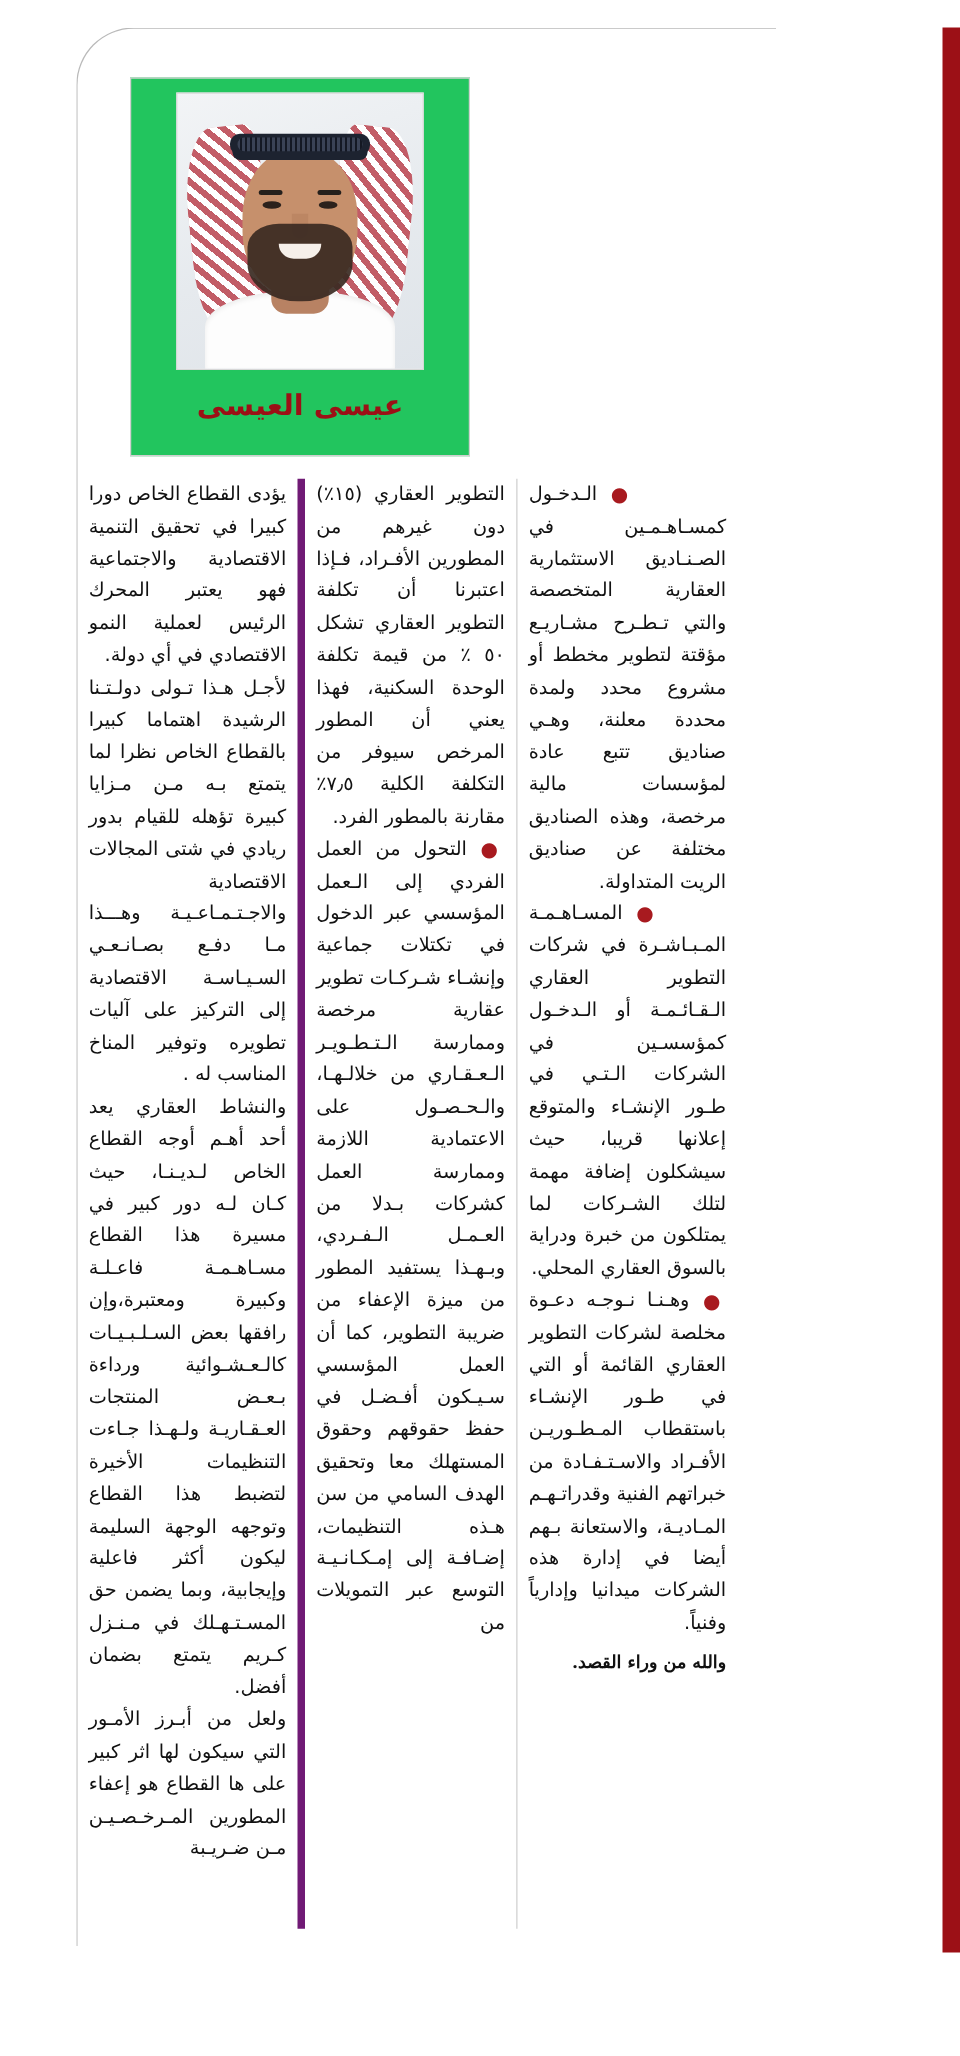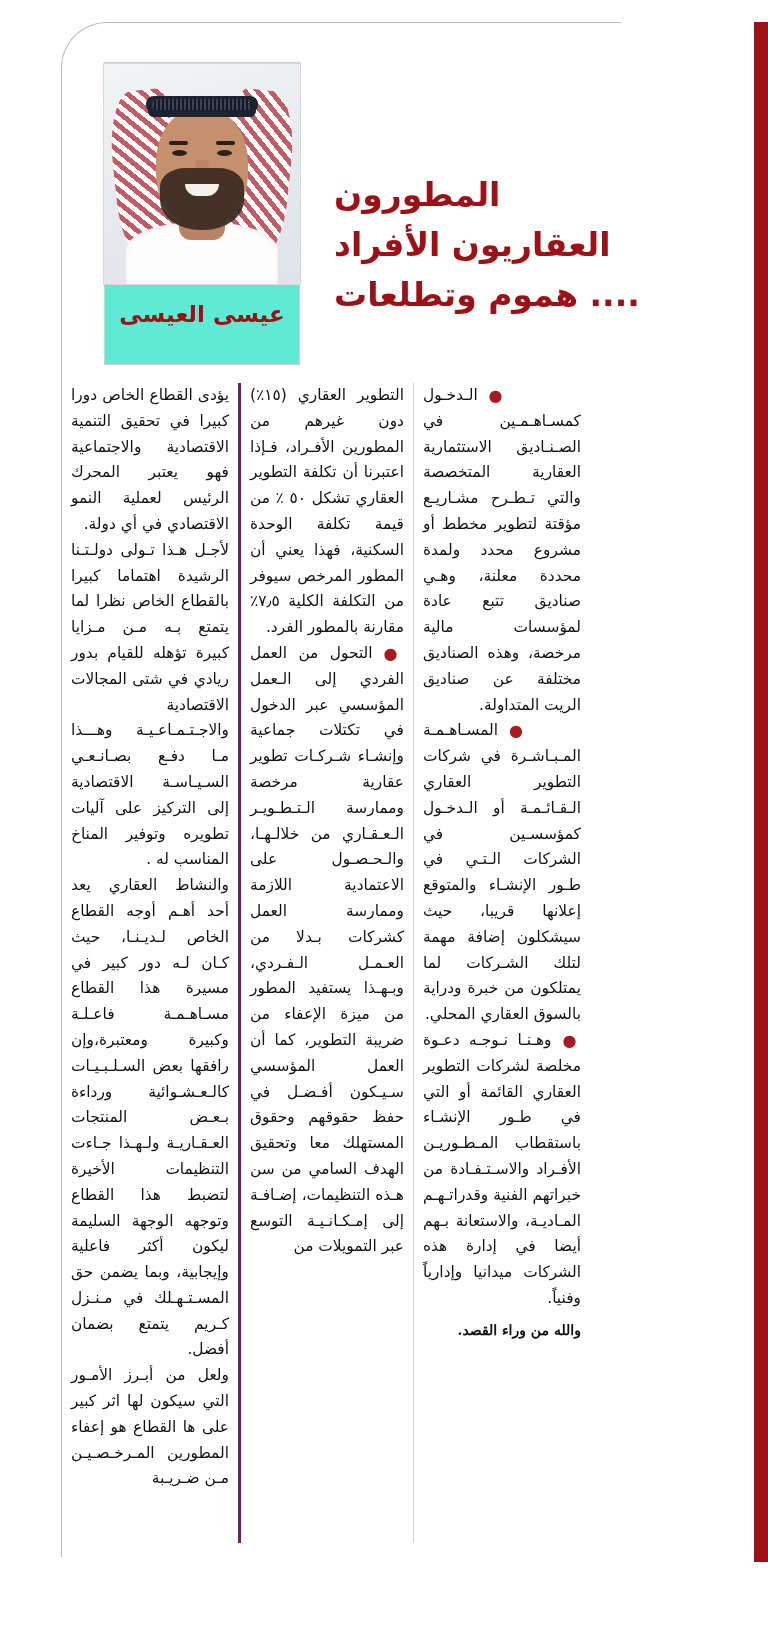--- a/index.html
+++ b/index.html
@@ -50,27 +50,28 @@
     top: 0;
     width: 768px;
     height: 382px;
   }
 
   
   .photo-card {
     position: absolute;
     left: 104px;
     top: 62px;
-    width: 196px;
+    width: 272px;
     height: 303px;
-    background: #5eead4;
+    background: #22c55e;
     border: 1px solid #cfcfcf;
     display: flex;
     flex-direction: column;
     align-items: center;
+    padding-top: 11px;
   }
 
   .photo-inner {
     width: 198px;
     height: 222px;
     border: 1px solid #d7d7d7;
     position: relative;
     overflow: hidden;
     background: #eef1f4;
   }
@@ -199,21 +200,21 @@
     width: 33.333%;
     padding: 0 9px;
     direction: rtl;
     text-align: justify;
     text-align-last: right;
     font-size: 15.4px;
     line-height: 25.8px;
     color: #111111;
     font-family: "DejaVu Sans", "Liberation Sans", sans-serif;
   }
-  .col.mid  { border-left: 3px solid #701a75; border-right: 1px solid #d0d0d0; }
+  .col.mid  { border-left: 6px solid #701a75; border-right: 1px solid #d0d0d0; }
 
   .col p { margin: 0; }
 
   .bullet-red {
     color: #a81a1f;
     font-size: 16px;
     line-height: 0;
     vertical-align: middle;
     padding-left: 3px;
   }
@@ -291,25 +292,20 @@
         <div class="pp-mouth"></div>
         <div class="pp-eye-l"></div>
         <div class="pp-eye-r"></div>
         <div class="pp-brow-l"></div>
         <div class="pp-brow-r"></div>
         <div class="pp-igal"></div>
       </div>
       <div class="photo-name">عيسى العيسى</div>
     </div>
 
-    <div class="headline">
-      <div>المطورون</div>
-      <div>العقاريون الأفراد</div>
-      <div>.... هموم وتطلعات</div>
-    </div>
 
   </div>
 
   <div class="columns">
 
     <div class="col right">
       <p>يؤدى القطاع الخاص دورا كبيرا في تحقيق التنمية الاقتصادية  والاجتماعية فهو يعتبر المحرك الرئيس لعملية النمو الاقتصادي في أي دولة.</p>
       <p>لأجـل هـذا تـولى دولـتـنا الرشيدة اهتماما كبيرا بالقطاع الخاص نظرا لما يتمتع بـه مـن مـزايا كبيرة تؤهله للقيام بدور ريادي في شتى المجالات الاقتصادية والاجـتـمـاعـيـة وهـــذا مـا دفـع بصـانـعـي السـيـاسـة الاقتصادية إلى التركيز على آليات تطويره وتوفير المناخ المناسب له .</p>
       <p>والنشاط العقاري يعد أحد أهـم أوجه القطاع الخاص لـديـنـا، حيث كـان لـه دور كبير في مسيرة هذا القطاع مسـاهـمـة فاعـلـة وكبيرة ومعتبرة،وإن رافقها بعض السـلـبـيـات كالـعـشـوائية ورداءة بـعـض المنتجات العـقـاريـة ولـهـذا جـاءت التنظيمات الأخيرة لتضبط هذا القطاع وتوجهه الوجهة السليمة ليكون أكثر فاعلية وإيجابية، وبما يضمن حق المسـتـهـلك في مـنـزل كـريم يتمتع بضمان أفضل.</p>
       <p>ولعل من أبـرز الأمـور التي سيكون لها اثر كبير على ها القطاع هو إعفاء المطورين المـرخـصـيـن مـن ضـريـبة</p>

